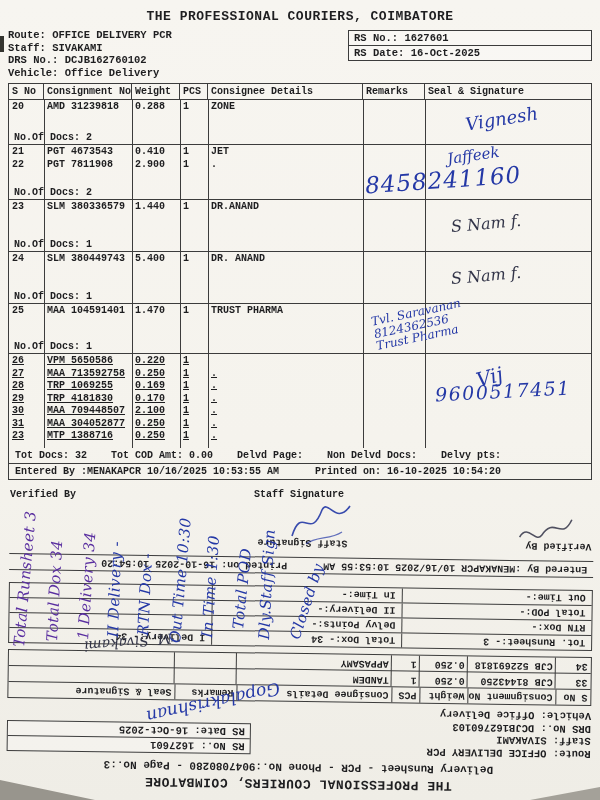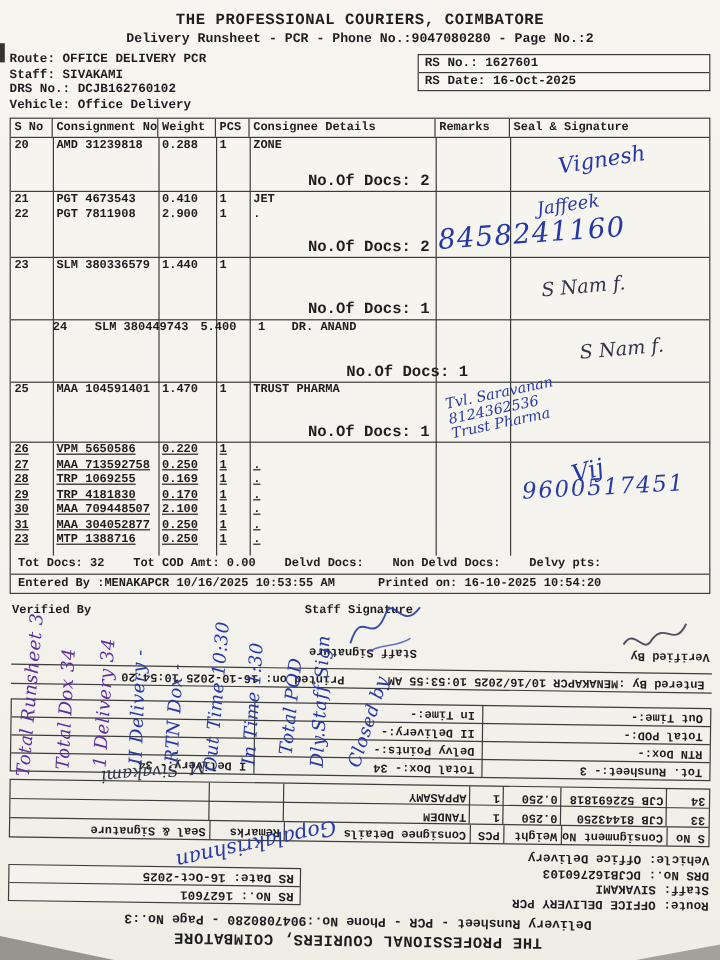--- a/index.html
+++ b/index.html
@@ -21,29 +21,29 @@
   .th{font-size:10px;font-weight:bold;padding:2px 3px;border-right:1px solid #3c3c3c;white-space:nowrap;overflow:hidden;}
   .th:last-child{border-right:none;}
   .tbody{position:relative;}
   .vline{position:absolute;top:0;bottom:0;width:1px;background:#3c3c3c;}
   .tgroup{display:flex;border-bottom:1px solid #3c3c3c;position:relative;}
   .tgroup:last-child{border-bottom:none;}
   .rows{width:416px;flex:none;display:flex;flex-direction:column;}
   .trow{display:grid;grid-template-columns:35px 88px 48px 28px 155px 62px;}
   .td{font-size:10px;font-weight:bold;line-height:11.5px;padding:1px 3px 0;white-space:nowrap;overflow:visible;}
   .note-row{margin-top:auto;}
-  .note{width:354px;text-align:right;font-size:13px;font-weight:bold;padding:0 5px 1px;}
+  .note{width:354px;font-size:10px;font-weight:bold;padding:0 5px 1px;}
   .sigcell{flex:1;position:relative;}
   .totals-row{display:flex;gap:24px;padding:2px 6px;font-size:10px;font-weight:bold;border-bottom:1px solid #3c3c3c;white-space:nowrap;}
   .entered-row{display:flex;gap:36px;padding:2px 6px;font-size:10px;font-weight:bold;white-space:nowrap;}
   .verify-row{display:flex;padding:9px 10px 0;font-size:10px;font-weight:bold;}
   .verify-row .staff-sig-label{margin-left:178px;}
   
   .grp-p2-0 .rows{min-height:44px;} .grp-p2-1 .rows{min-height:54px;}
-  .grp-p2-2 .rows{min-height:51px;} .grp-p2-3 .rows{min-height:51px;margin-left:32px;}
+  .grp-p2-2 .rows{min-height:51px;} .grp-p2-3 .rows{min-height:51px;}
   .grp-p2-4 .rows{min-height:49px;} .grp-p2-5 .rows{min-height:94px;text-decoration:underline;}
   .grp-p3-0 .rows{min-height:15px;} .grp-p3-1 .rows{min-height:15px;}
   
   .sig,.vnote,.hw{font-family:"DejaVu Serif",serif;font-style:italic;white-space:nowrap;}
   .sig{position:absolute;z-index:3;}
   .sig-line{white-space:nowrap;}
   .ink-blue{color:#2438a6;} .ink-purple{color:#5a2fa0;} .ink-dark{color:#323448;}
   .sig-p2-0{top:8px;left:40px;font-size:18px;transform:rotate(-9deg);}
   .sig-p2-1{top:0;left:0;}
   .sig-p2-1 .sig-line-0{font-size:15px;margin-left:22px;transform:rotate(-8deg);}
@@ -76,21 +76,20 @@
   .edge-bl{position:absolute;bottom:0;left:0;width:0;height:0;border-bottom:20px solid #98958d;border-right:95px solid transparent;z-index:9;}
   .edge-br{position:absolute;bottom:0;right:0;width:0;height:0;border-bottom:13px solid #a4a199;border-left:70px solid transparent;z-index:9;}
 </style>
 </head>
 <body>
 
 <div class="paper">
 
   <section class="page2">
     <div class="doc-title">THE PROFESSIONAL COURIERS, COIMBATORE</div>
-    <div class="doc-subtitle">Delivery Runsheet - PCR - Phone No.:9047080280 - Page No.:2</div>
 
     <div class="info">
       <div class="info-left">
         <div class="info-line"><span>Route:</span> <span>OFFICE DELIVERY PCR</span></div>
         <div class="info-line"><span>Staff:</span> <span>SIVAKAMI</span></div>
         <div class="info-line"><span>DRS No.:</span> <span>DCJB162760102</span></div>
         <div class="info-line"><span>Vehicle:</span> <span>Office Delivery</span></div>
       </div>
       <div class="rs-box">
         <div class="rs-line"><span>RS No.:</span> <span>1627601</span></div>
@@ -165,20 +164,21 @@
               </div>
             </div>
           </div>
           <div class="tgroup grp-p2-2">
             <div class="rows">
               <div class="trow">
                 <div class="td">23</div>
                 <div class="td">SLM 380336579</div>
                 <div class="td">1.440</div>
                 <div class="td">1</div>
+                <div class="td">DR.ANAND</div>
                 <div class="td"></div>
               </div>
               <div class="note-row">
                 <div class="note">No.Of Docs: 1</div>
               </div>
             </div>
             <div class="sigcell">
               <div class="sig sig-p2-2 ink-dark">
                 <div class="sig-line sig-line-0">S Nam f.</div>
               </div>
@@ -288,21 +288,21 @@
               <div class="sig sig-p2-5 ink-blue">
                 <div class="sig-line sig-line-0">Vij</div>
                 <div class="sig-line sig-line-1">9600517451</div>
               </div>
             </div>
           </div>
         </div>
         <div class="totals-row">
           <span>Tot Docs: 32</span>
           <span>Tot COD Amt: 0.00</span>
-          <span>Delvd Docs:</span>
+          <span>Delvd Page:</span>
           <span>Non Delvd Docs:</span>
           <span>Delvy pts:</span>
         </div>
         <div class="entered-row">
           <span>Entered By :MENAKAPCR 10/16/2025 10:53:55 AM</span>
           <span>Printed on: 16-10-2025 10:54:20</span>
         </div>
       </div>
 
     <div class="verify-row">

